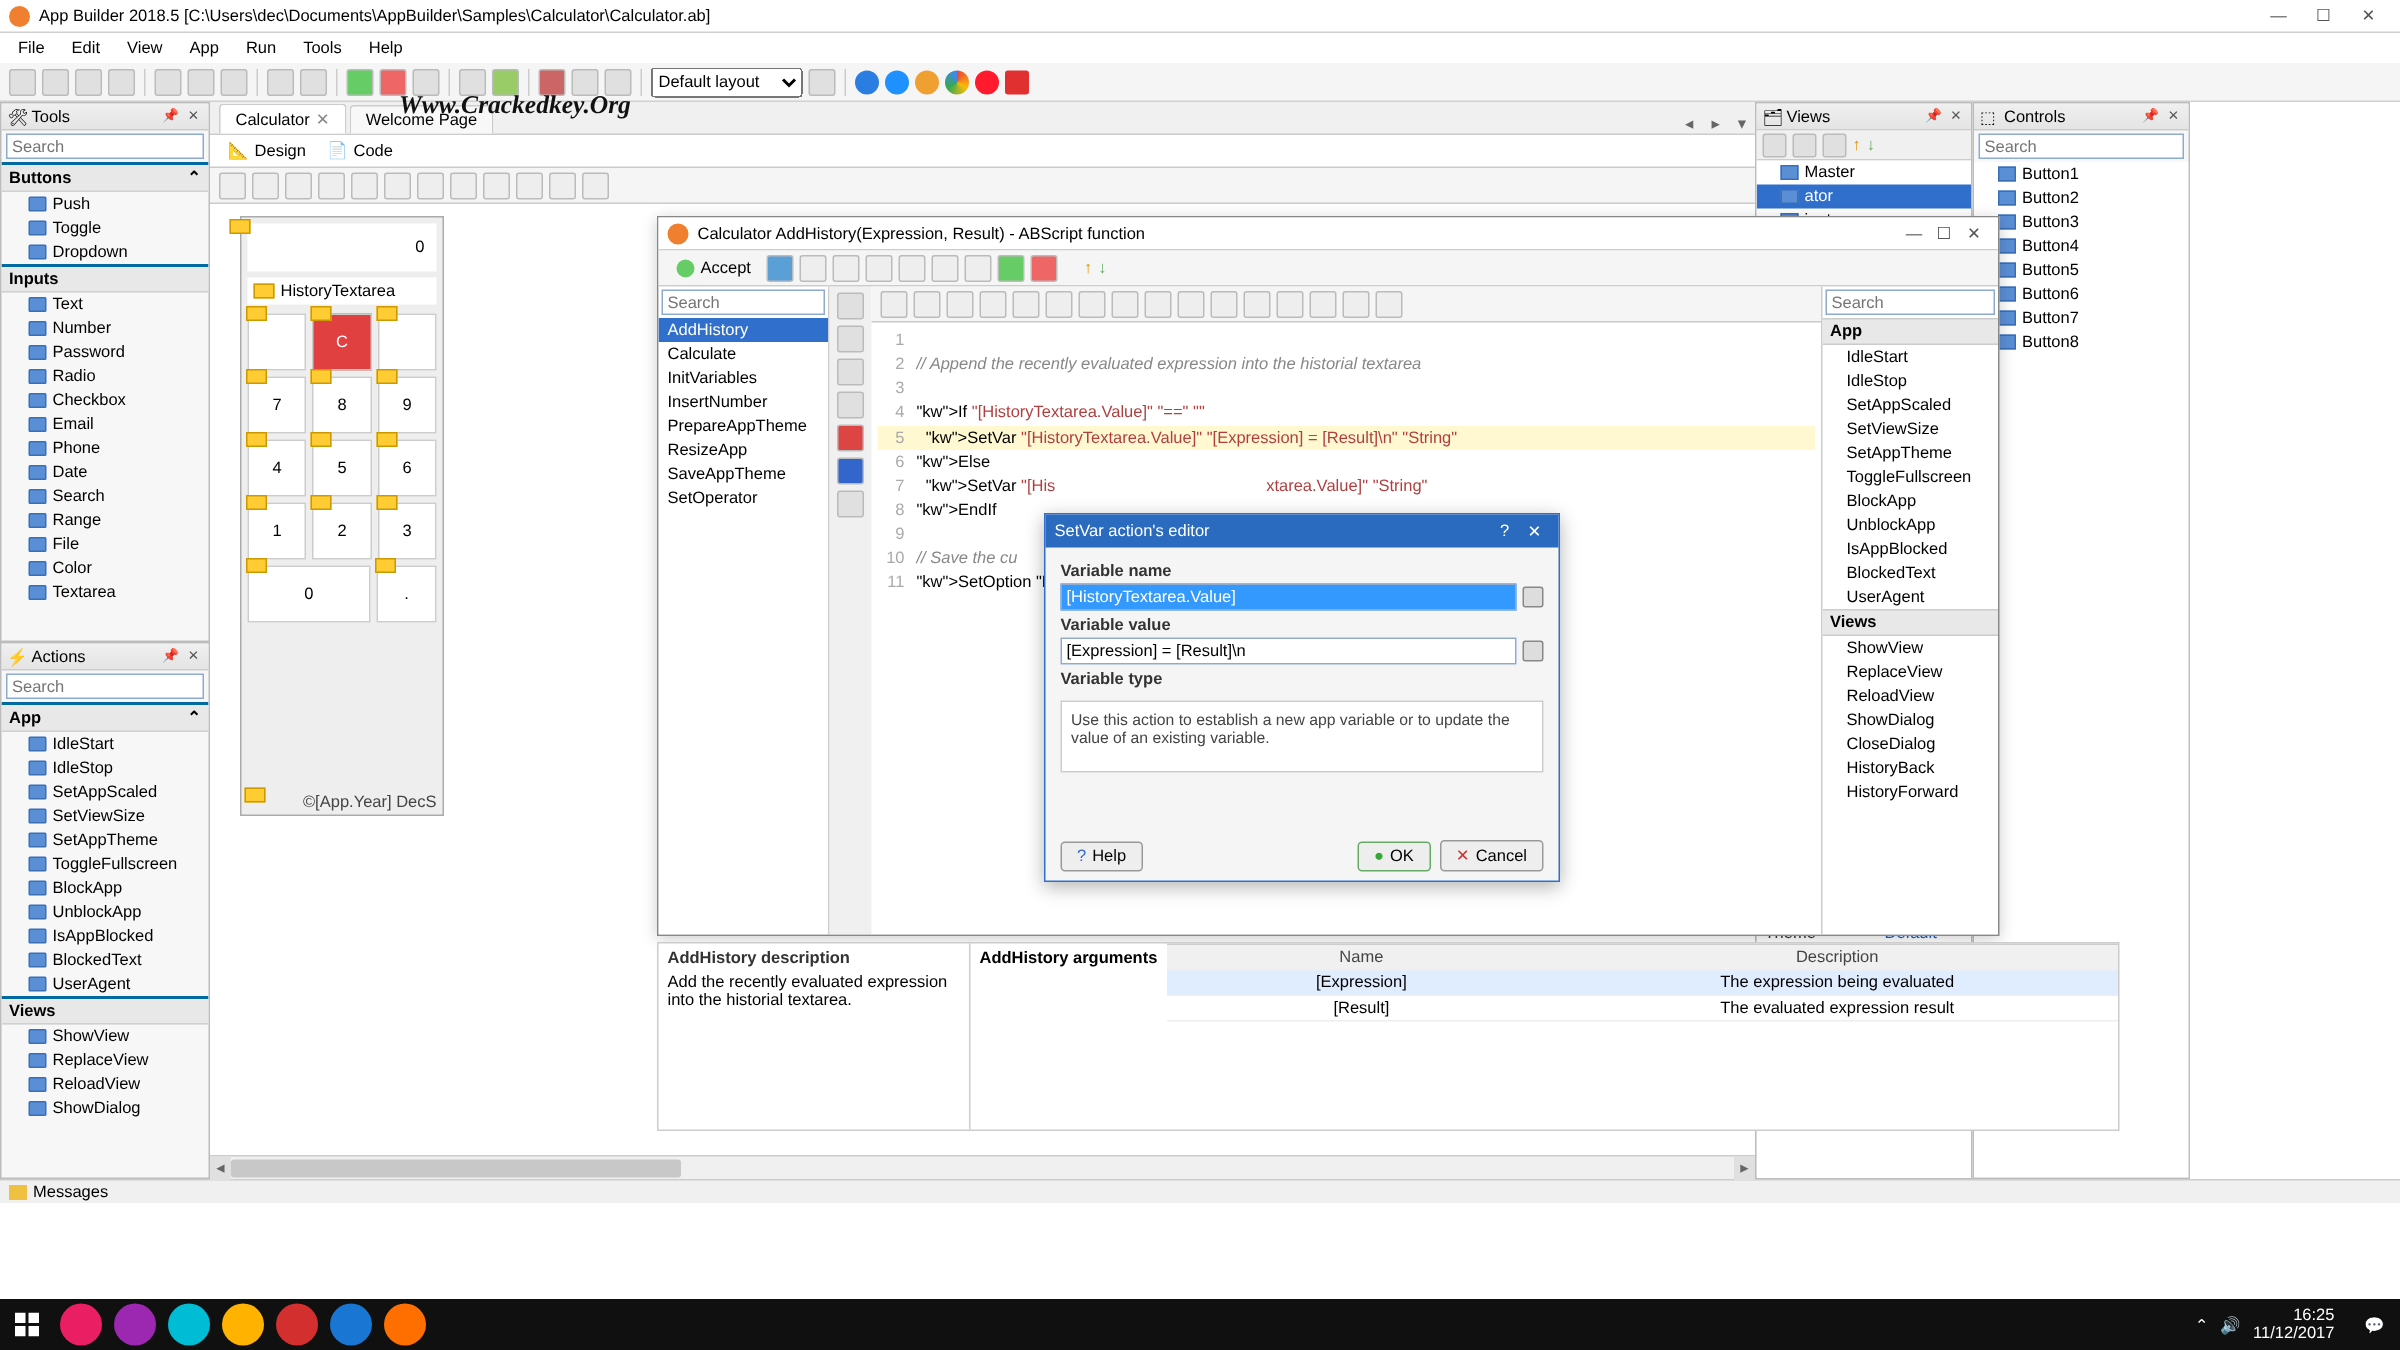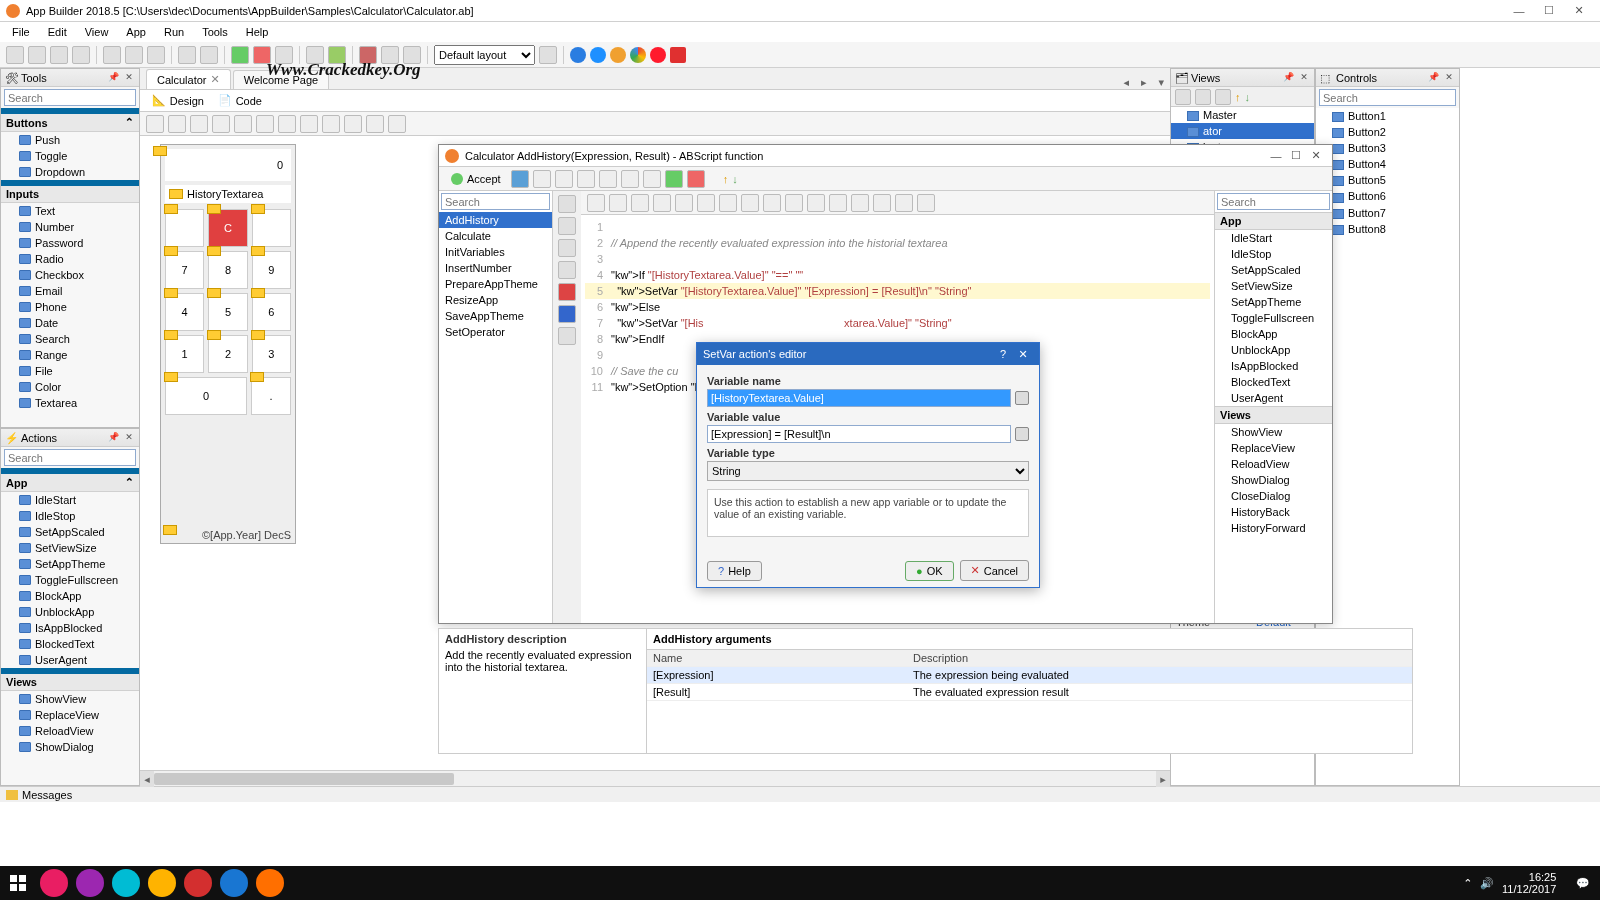--- a/index.html
+++ b/index.html
@@ -15,21 +15,21 @@
 .toolbar1 .sep { width: 1px; height: 18px; background: #ccc; margin: 0 2px; }
 .toolbar1 select { height: 20px; font-size: 11px; width: 101px; }
 .toolbar1 .browser { width: 16px; height: 16px; border-radius: 50%; }
 .maingrid { display: grid; grid-template-columns: 140px 1030px 145px 145px; grid-template-rows: 100%; height: 718px; }
 .panel { border: 1px solid #bcbcbc; display: flex; flex-direction: column; background: #f7f7f7; overflow: hidden; }
 .panel-header { height: 18px; background: linear-gradient(#f0f0f0,#e4e4e4); display: flex; align-items: center; padding: 0 4px; border-bottom: 1px solid #ccc; font-size: 11px; }
 .panel-header .icon { width: 12px; height: 12px; margin-right: 4px; }
 .panel-header .sp { flex: 1; }
 .panel-header .btn { width: 12px; height: 12px; margin-left: 3px; font-size: 9px; text-align: center; color: #555; cursor: pointer; }
 .search { width: calc(100% - 6px); margin: 2px 3px; height: 17px; border: 1px solid #8faacf; padding: 0 3px; font-size: 11px; }
-.tree-group { background: #e8e8e8; padding: 2px 5px; font-weight: bold; border-top: 6px solid #0369a1; border-bottom: 1px solid #d0d0d0; display:flex; align-items:center;text-align:right;}
+.tree-group { background: #e8e8e8; padding: 2px 5px; font-weight: bold; border-top: 2px solid #0369a1; border-bottom: 1px solid #d0d0d0; display:flex; align-items:center;text-align:right;}
 .tree-group .chev { margin-left:auto; }
 .tree-item { padding: 2px 5px 2px 18px; display: flex; align-items: center; cursor: pointer; }
 .tree-item .ic { width: 12px; height: 10px; margin-right: 4px; background: #5a8fd6; border: 1px solid #3a6fb6; border-radius: 1px; }
 .leftcol { display: flex; flex-direction: column; height: 100%; }
 .centercol { position: relative; background: #fff; }
 .tabstrip { height: 22px; background: #f0f0f0; border-bottom: 1px solid #ccc; display: flex; align-items: end; padding-left: 6px; }
 .tab { padding: 3px 10px; border: 1px solid #ccc; border-bottom: none; background: #f8f8f8; margin-right: 2px; border-radius: 3px 3px 0 0; display:flex; align-items:center; gap:4px; }
 .tab.active { background: #fff; }
 .tab .close { color:#888; cursor:pointer; }
 .designbar { height: 22px; background: #fff; border-bottom: 1px solid #ccc; display: flex; align-items: center; padding-left: 12px; gap: 14px; }
@@ -90,21 +90,21 @@
 .dlg .dbtns { position:absolute; bottom:6px; left:10px; right:10px; display:flex; align-items:center;}
 .dlg .dbtn { border:1px solid #999; background:#eee; padding:3px 10px; border-radius:3px; display:flex; align-items:center; gap:4px; cursor:pointer;}
 .dlg .dbtn.ok { border-color:#6a6;}
 .dlg .dbtn.cancel {}
 .dlg .sbic { width:14px; height:14px; border:1px solid #888; background:#ddd; border-radius:2px;}
 
 
 .descpanel { position:absolute; left:298px; top:560px; width:975px; height:126px; background:#fff; border:1px solid #ccc; display:flex;}
 .descleft { width:208px; border-right:1px solid #ccc; padding:4px 6px;}
 .descleft .hd { font-weight:bold; color:#333; margin-bottom:4px;}
-.descright { flex:1; display:flex; flex-direction:column;}
+.descright { flex:1; display:flex; flex-direction:row;text-align:center;}
 .descright .hd { font-weight:bold; padding:4px 6px;}
 .argtbl { flex:1; border-top:1px solid #ccc;}
 .argtbl .arow { display:flex; border-bottom:1px solid #eee;}
 .argtbl .arow.head { background:#f0f0f0; font-weight:normal; color:#444;}
 .argtbl .arow.sel { background:#e0ecff;}
 .argtbl .c1 { width:260px; padding:2px 6px;}
 .argtbl .c2 { flex:1; padding:2px 6px;}
 
 
 .rightcol { display:flex; flex-direction:column; height:100%;}
@@ -462,21 +462,20 @@
         <div class="row">
             <input type="text" class="selall" value="[HistoryTextarea.Value]" style="">
             <div class="sbic"></div>
           </div>
         <label>Variable value</label>
         <div class="row">
             <input type="text" value="[Expression] = [Result]\n" style="">
             <div class="sbic"></div>
           </div>
         <label>Variable type</label>
-        <select><option>String</option></select>
         <div class="help">Use this action to establish a new app variable or to update the value of an existing variable.</div>
       </div>
       <div class="dbtns">
         <div class="dbtn">
             <span style="color:#36c;">?</span>
             <span>Help</span>
           </div>
         <div style="flex:1;"></div>
         <div class="dbtn ok">
             <span style="color:#3a3;">●</span>

